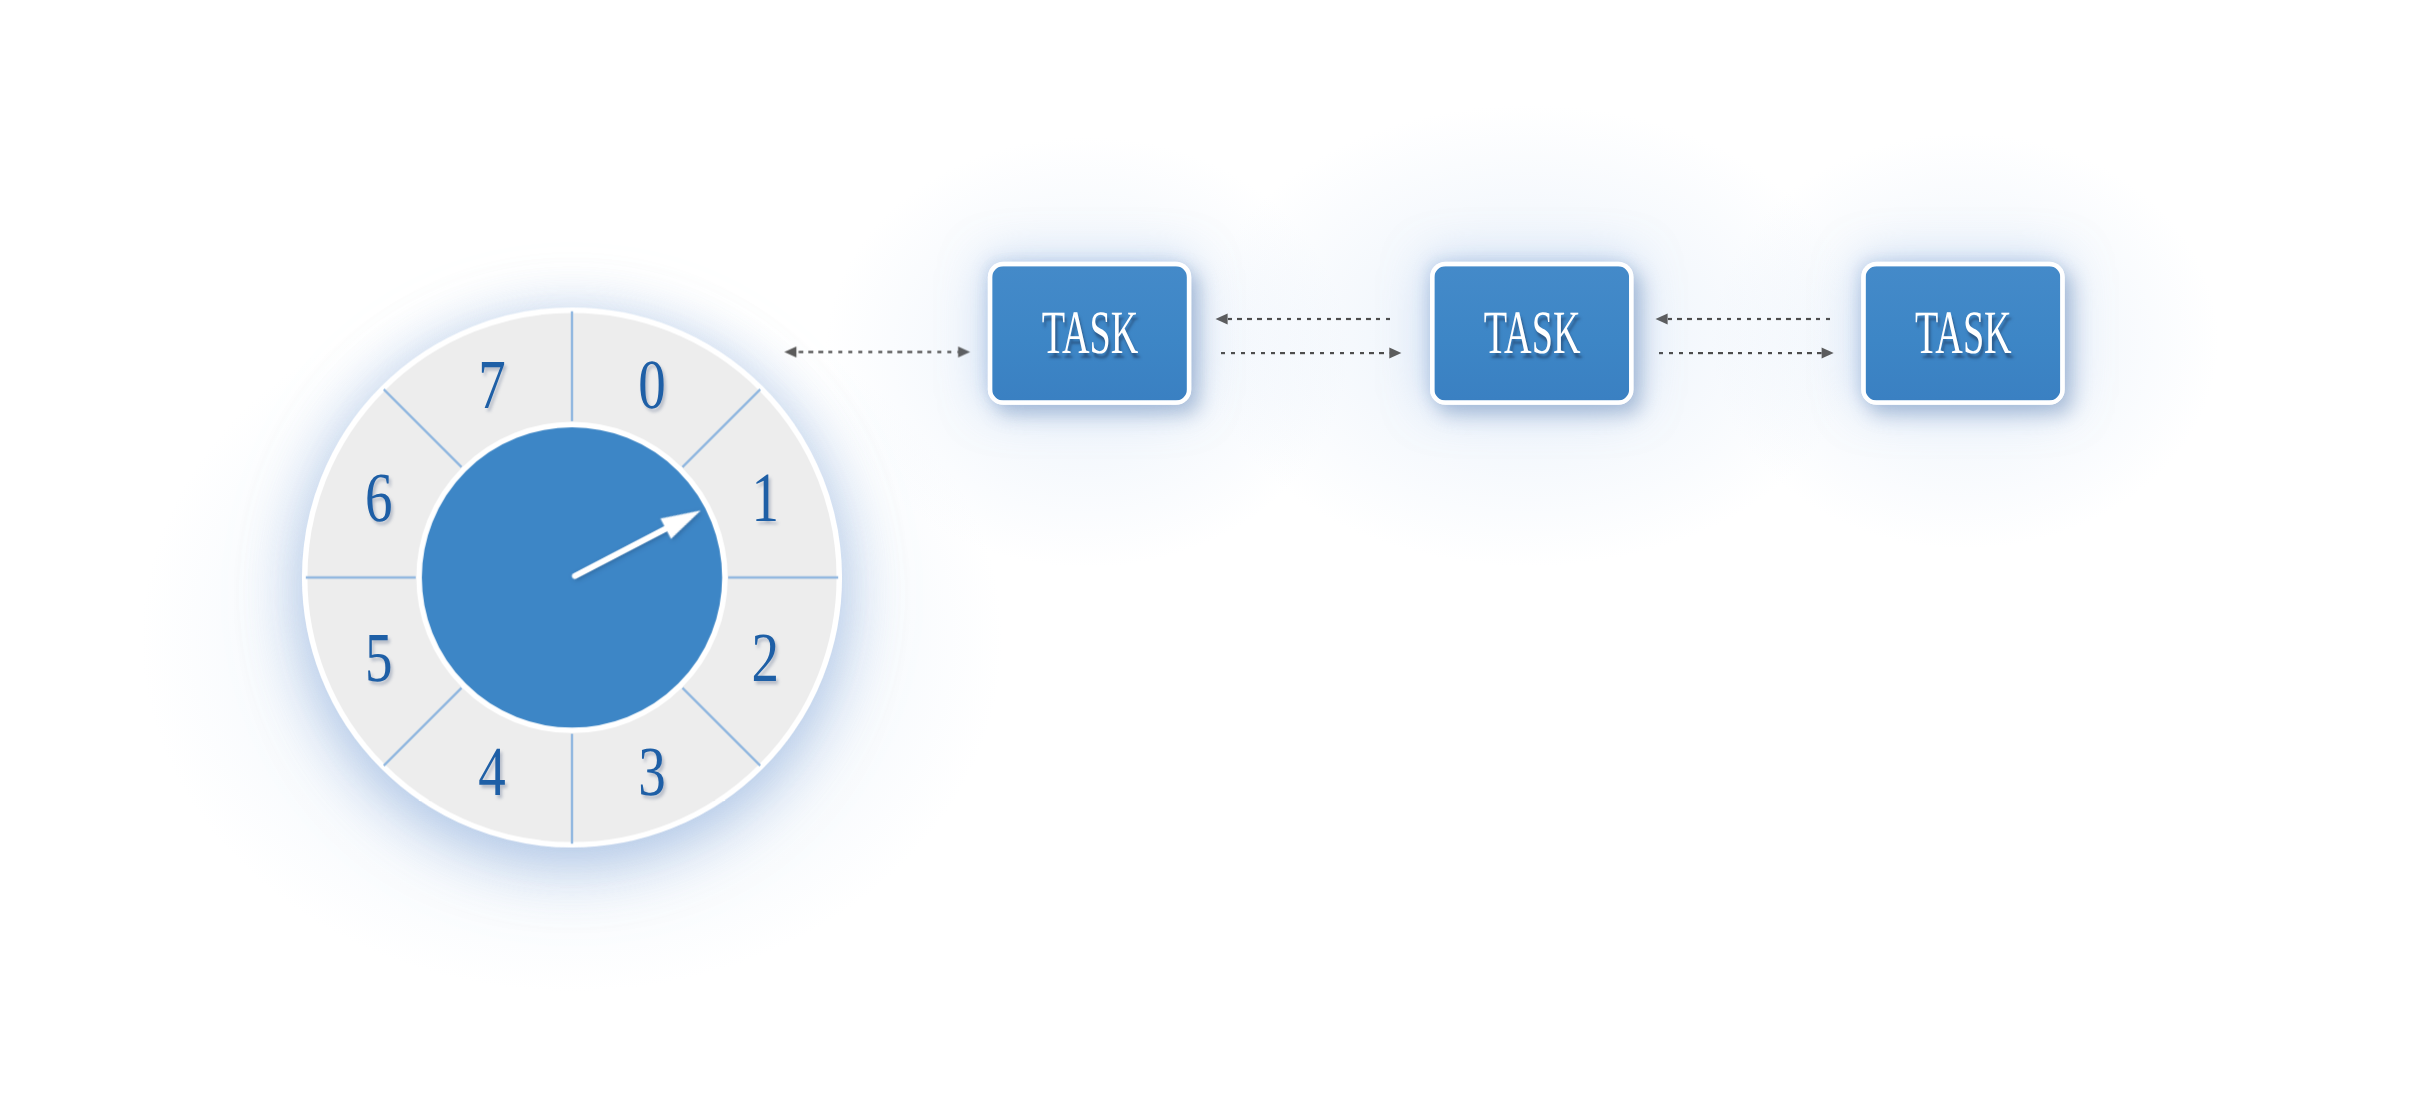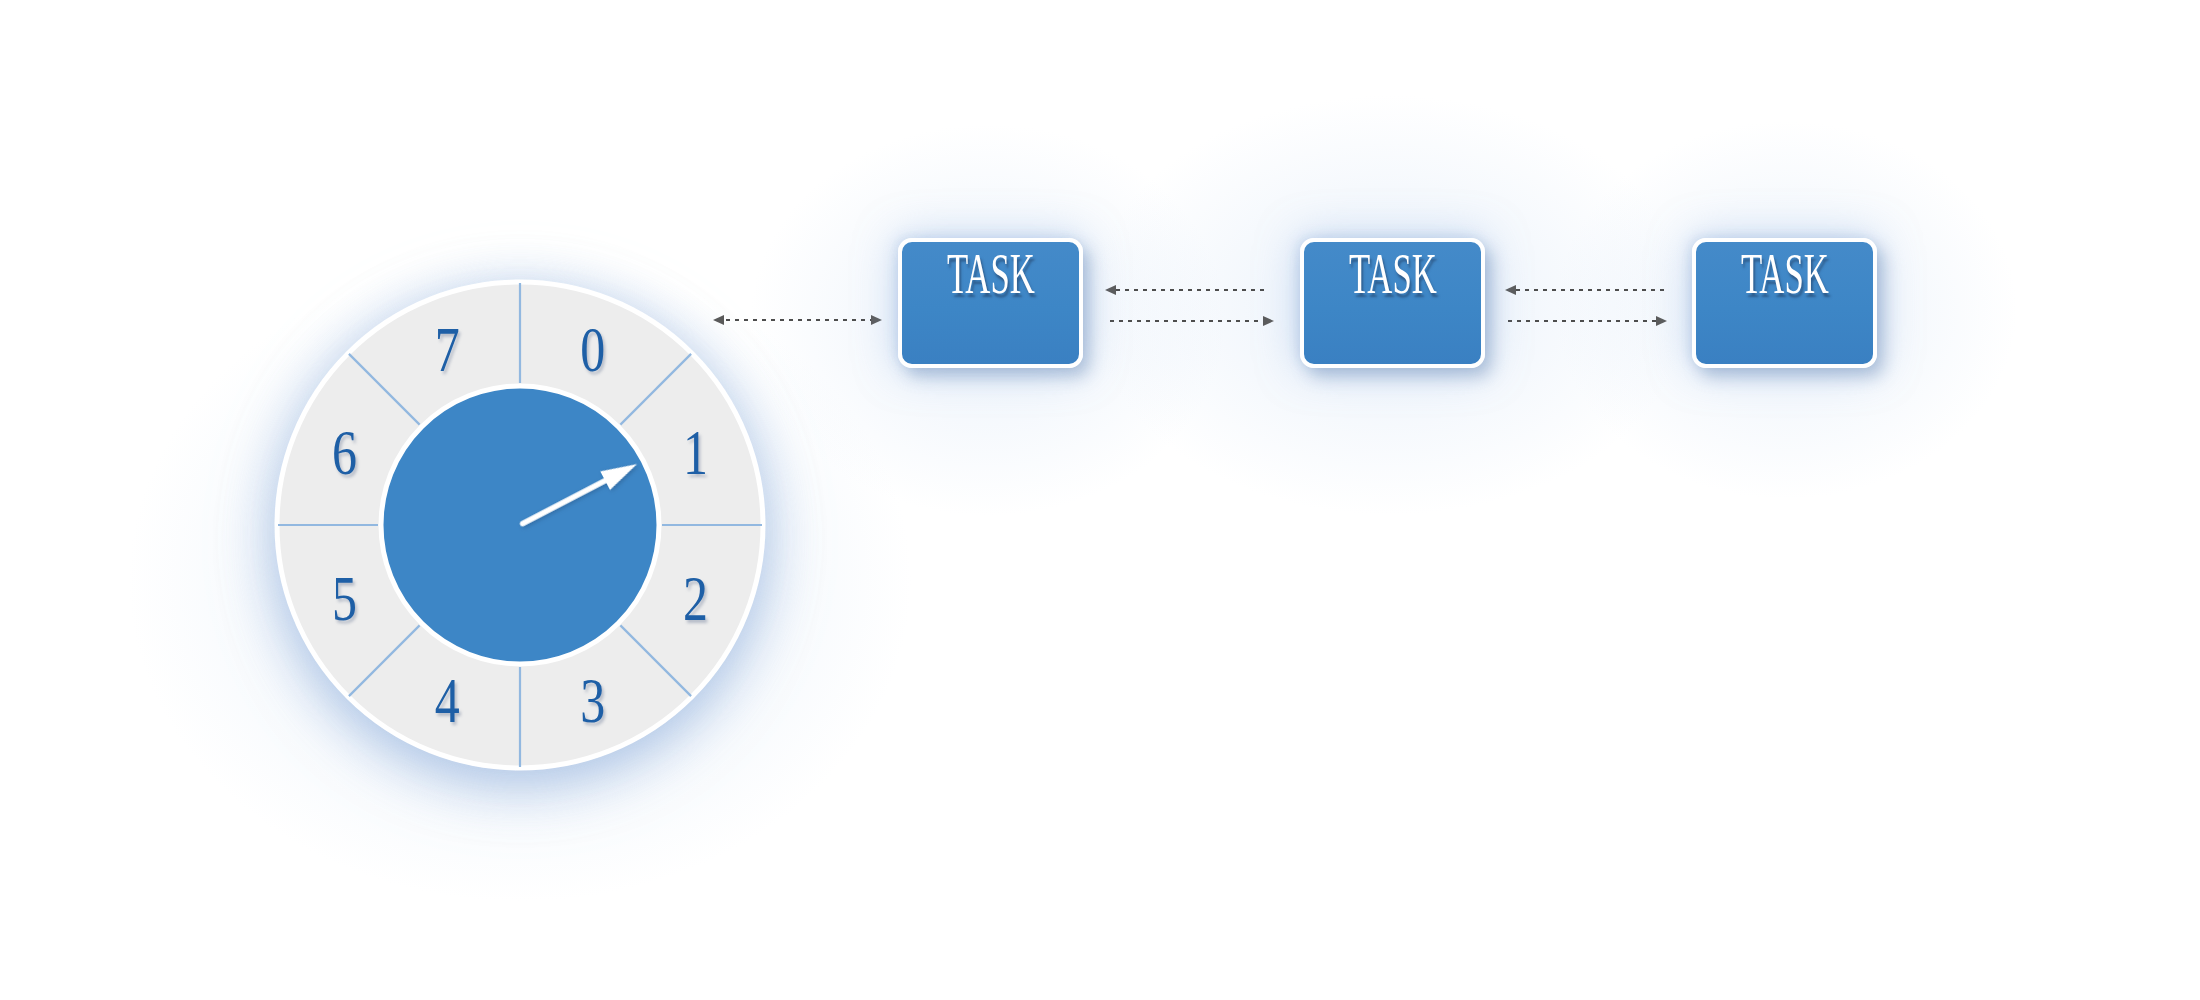--- a/index.html
+++ b/index.html
@@ -43,21 +43,21 @@
     width: 185px; height: 130px;
     box-sizing: border-box;
     background: linear-gradient(180deg, #448ac9 0%, #3d86c6 55%, #3a80c2 100%);
     border: 4px solid #ffffff;
     border-radius: 14px;
     box-shadow:
       7px 9px 16px rgba(108,138,182,0.42),
       -3px -2px 12px rgba(150,180,222,0.28),
       0 0 42px rgba(152,186,230,0.5);
     display: flex;
-    align-items: flex-start;
+    align-items: center;
     justify-content: center;
   }
   .task .label {
     font-family: "Liberation Serif", serif;
     font-size: 56px;
     color: #ffffff;
     transform: scaleX(0.62);
     text-shadow: 3px 4px 3px rgba(28,48,80,0.5);
     white-space: nowrap;
   }

